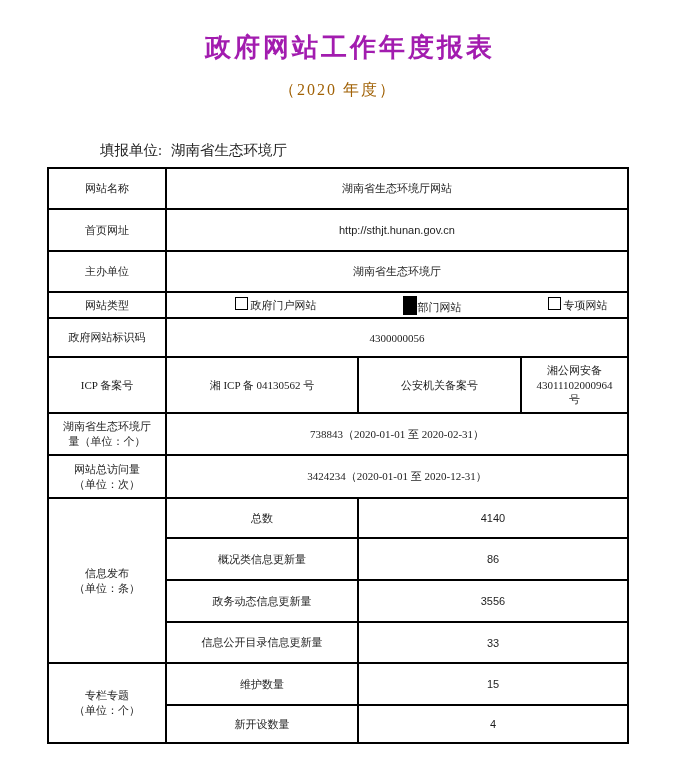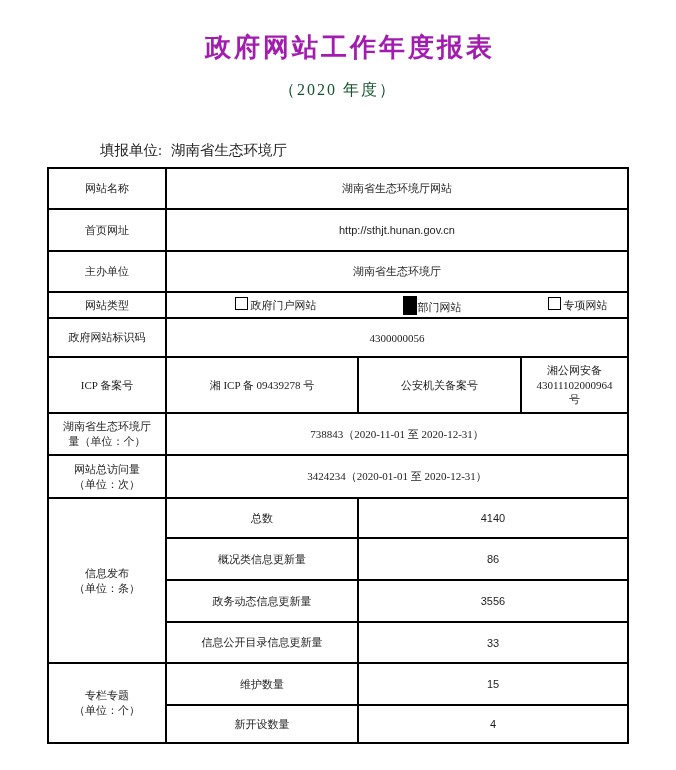--- a/index.html
+++ b/index.html
@@ -7,21 +7,21 @@
     width:676px;height:770px;position:relative;background:#ffffff;
     color:#1d1d1d;font-family:"Liberation Serif","DejaVu Serif",serif;
     -webkit-font-smoothing:antialiased;
   }
   .doc-title{
     position:absolute;top:30px;left:12px;width:676px;text-align:center;
     font-size:26px;font-weight:bold;letter-spacing:3px;color:#a21caf;
   }
   .doc-subtitle{
     position:absolute;top:80px;left:0;width:676px;text-align:center;
-    font-size:16px;letter-spacing:2px;color:#14532d;
+    font-size:16px;letter-spacing:2px;color:#a16207;
   }
   .report-unit{
     position:absolute;top:141px;left:100px;font-size:14.5px;color:#1d1d1d;
   }
   .report-unit .ru-value{margin-left:9px;}
   table.report{
     position:absolute;left:47px;top:167px;width:580px;
     border-collapse:collapse;table-layout:fixed;
   }
   table.report td{
@@ -82,30 +82,30 @@
           <span class="opt"><span class="cb-empty"></span><span>专项网站</span></span>
         </div>
       </td>
     </tr>
     <tr style="height:39px">
       <td>政府网站标识码</td>
       <td colspan="3">4300000056</td>
     </tr>
     <tr style="height:56px">
       <td>ICP 备案号</td>
-      <td>湘 ICP 备 09439278 号</td>
+      <td>湘 ICP 备 04130562 号</td>
       <td>公安机关备案号</td>
       <td class="multiline smallnote">湘公网安备
 43011102000964
 号</td>
     </tr>
     <tr style="height:42px">
       <td class="multiline">湖南省生态环境厅
 量（单位：个）</td>
-      <td colspan="3">738843（2020-11-01 至 2020-12-31）</td>
+      <td colspan="3">738843（2020-01-01 至 2020-02-31）</td>
     </tr>
     <tr style="height:43px">
       <td class="multiline">网站总访问量
 （单位：次）</td>
       <td colspan="3">3424234（2020-01-01 至 2020-12-31）</td>
     </tr>
     <tr style="height:40px">
       <td rowspan="4" class="multiline">信息发布
 （单位：条）</td>
       <td>总数</td>

